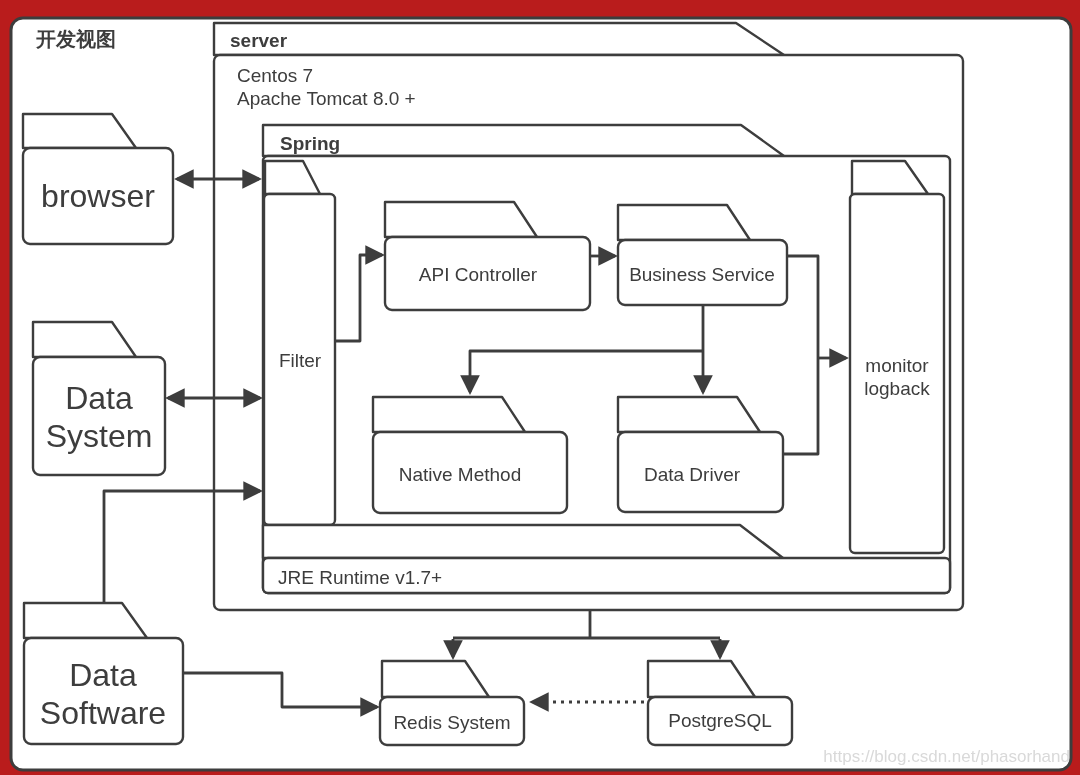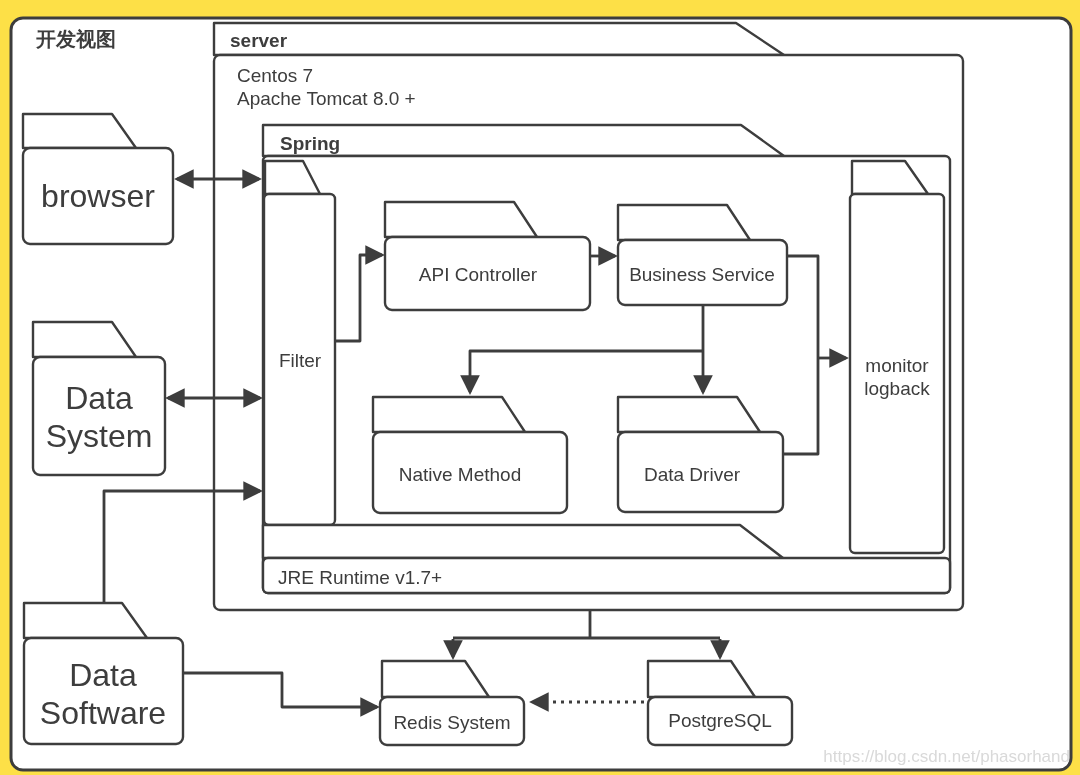--- a/index.html
+++ b/index.html
@@ -1,19 +1,19 @@
 <!DOCTYPE html>
 <html><head>
 <meta charset="utf-8">
 <style>
   html,body{margin:0;padding:0;background:#fff;}
   #stage{
     position:relative;
     width:1080px;height:775px;
-    background:#fde047;
+    background:#b91c1c;
     font-family:"Liberation Sans","DejaVu Sans",sans-serif;
     overflow:hidden;
   }
   svg{position:absolute;left:0;top:0;}
   text{
     font-family:"Liberation Sans","DejaVu Sans",sans-serif;
     font-size:19px;
   }
   .big-label{font-size:32px;}
   .bold{font-weight:700;font-size:19px;}

